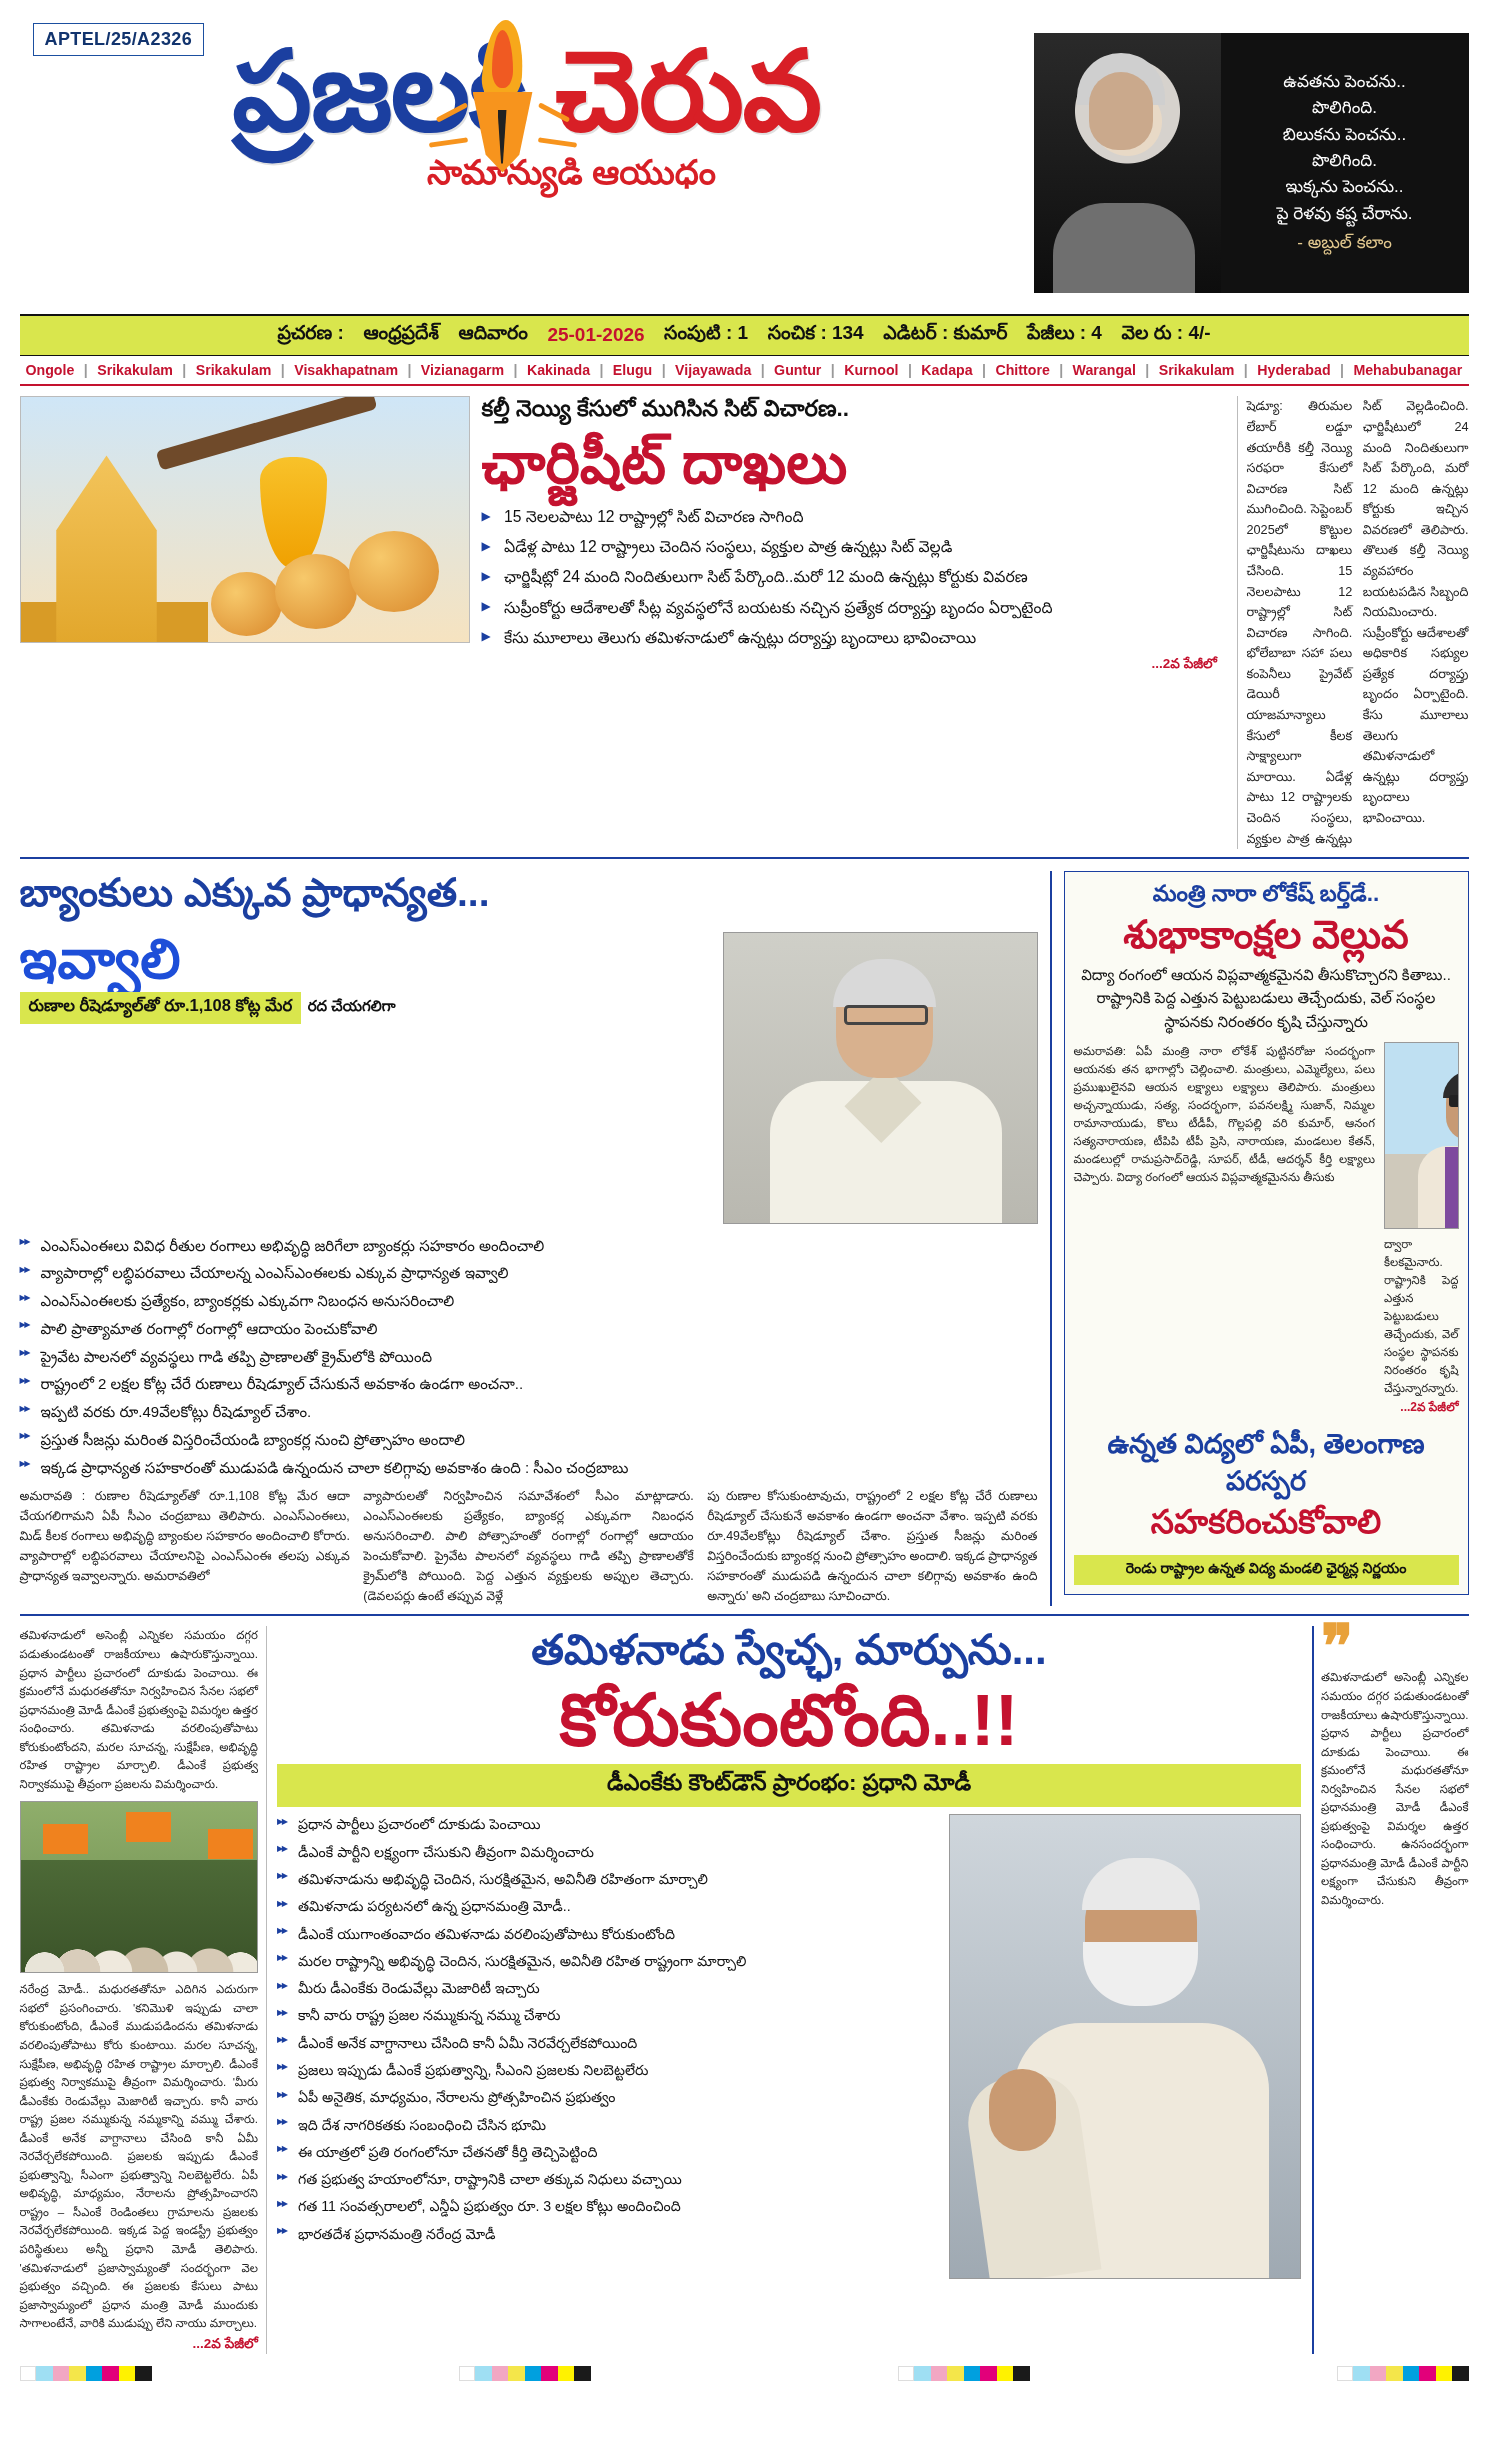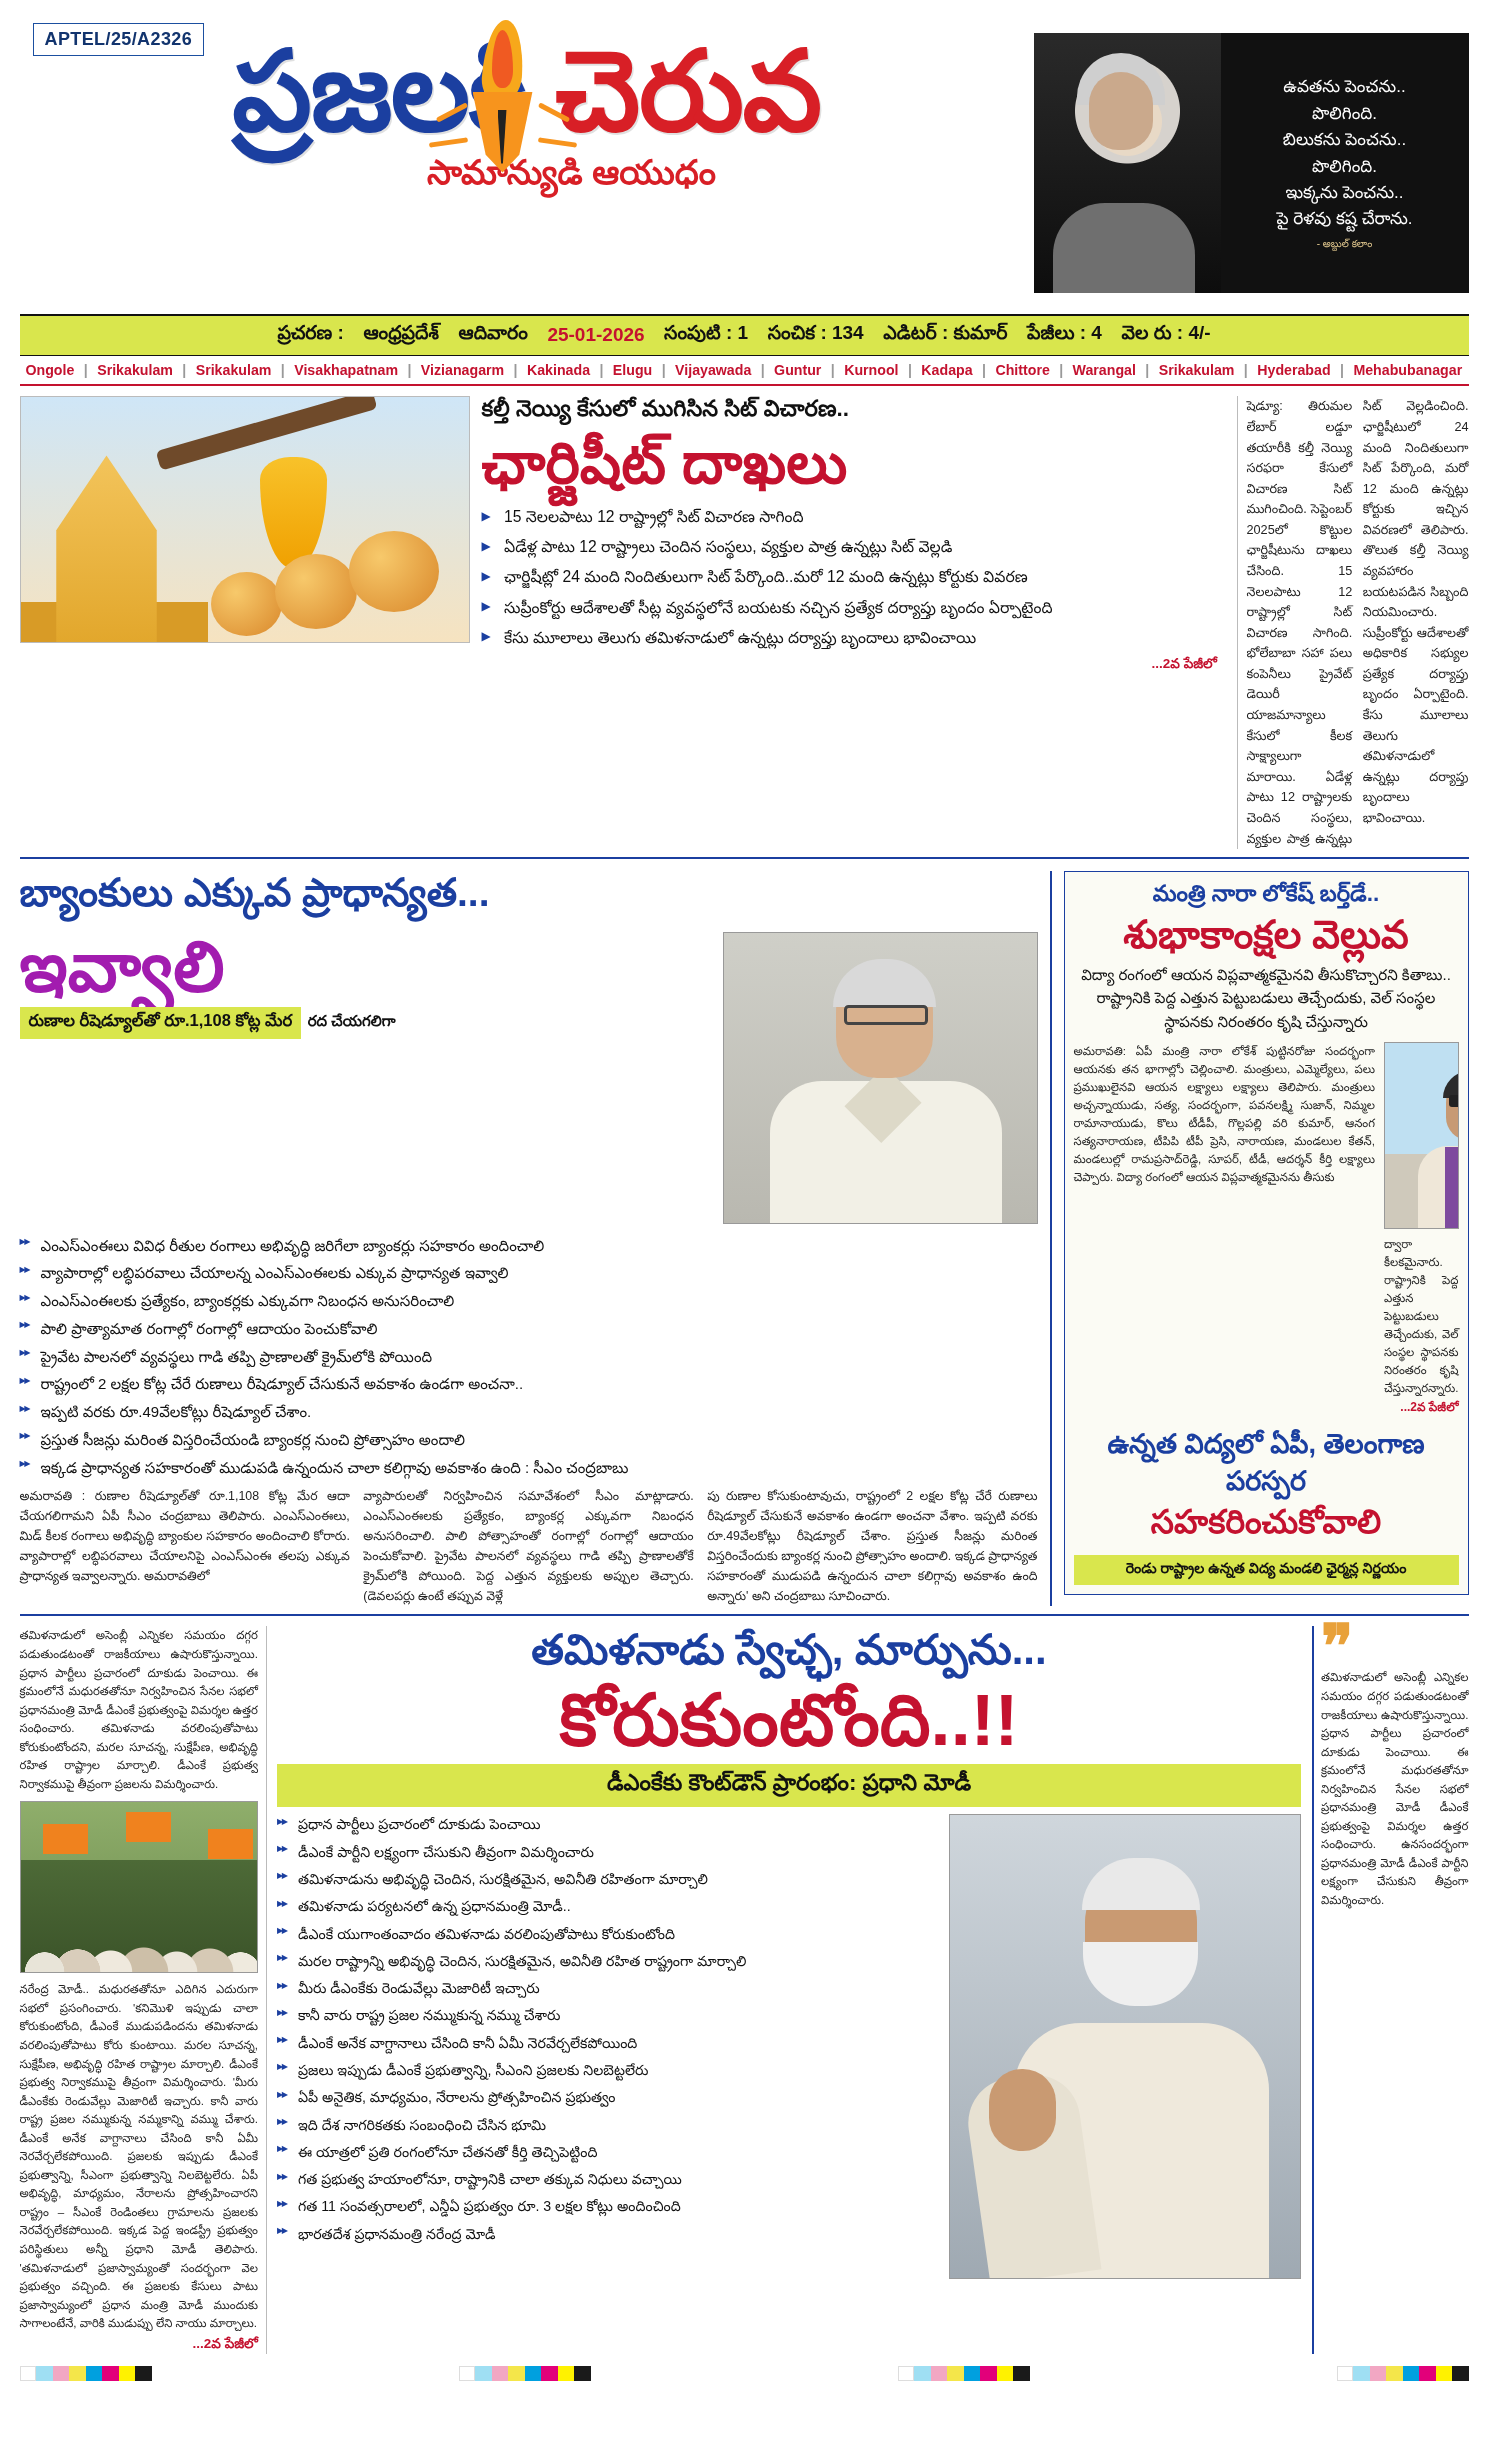--- a/index.html
+++ b/index.html
@@ -75,21 +75,21 @@
   .portrait-photo .face {
     position:absolute; left:55px; top:39px; width:64px; height:78px;
     background:#caa98c; border-radius:33px 33px 30px 30px;
   }
   .portrait-photo .body {
     position:absolute; left:19.5px; bottom:0; width:142px; height:90px;
     background:#6f6f6f; border-radius:52px 52px 0 0;
   }
   .quote-lines { flex:1; padding: 12px 16.5px; text-align:center; }
   .quote-lines div { font-size:17px; line-height:1.55; color:#ffffff; }
-  .quote-lines .sign { font-size:10px; color:#e3c98f; margin-top:3px; }
+  .quote-lines .sign { font-size:17px; color:#e3c98f; margin-top:3px; }
 
   
   .infobar {
     background:#d9e64d;
     border-top:2.2px solid #111; border-bottom:1.5px solid #111;
     display:flex; justify-content:center; gap:19.5px; align-items:center;
     font-size:19px; font-weight:bold; color:#111; padding:6.7px 0;
   }
   .infobar .red { color:#c4122f; }
   .editions {
@@ -148,21 +148,21 @@
   }
 
   
   .mid { display:flex; gap:12px; padding:12px 0 7.5px 0; }
   .mid-left { flex:1 1 auto; border-right:2.2px solid #1b3fa0; padding-right:12px; }
   .mid-right { flex:0 0 405px; }
 
   .ml-kicker { font-size:39px; font-weight:bold; color:#1b3fa0; }
   .ml-flex { display:flex; gap:13.5px; margin-top:7.5px; }
   .ml-headwrap { flex:1 1 auto; }
-  .ml-head { font-size:70px; font-weight:bold; color:#a21caf; line-height:1; }
+  .ml-head { font-size:55px; font-weight:bold; color:#1d4ed8; line-height:1; }
   .ml-sub {
     background:#d9e64d; display:inline-block; font-size:16.5px; font-weight:bold;
     padding:4.5px 9px; margin-top:4.5px; color:#111;
   }
   .ml-sub2 { font-size:15px; font-weight:bold; color:#111; margin-left:3px; }
   .cbn-photo {
     flex:0 0 315px; height:292px; border:0.7px solid #999; position:relative; overflow:hidden;
     background: linear-gradient(#cfcfc8, #b9b8b0);
   }
   .cbn-head { position:absolute; left:112px; top:33px; width:97px; height:112px; background:#d8b18e; border-radius:46px 46px 41px 41px; }

